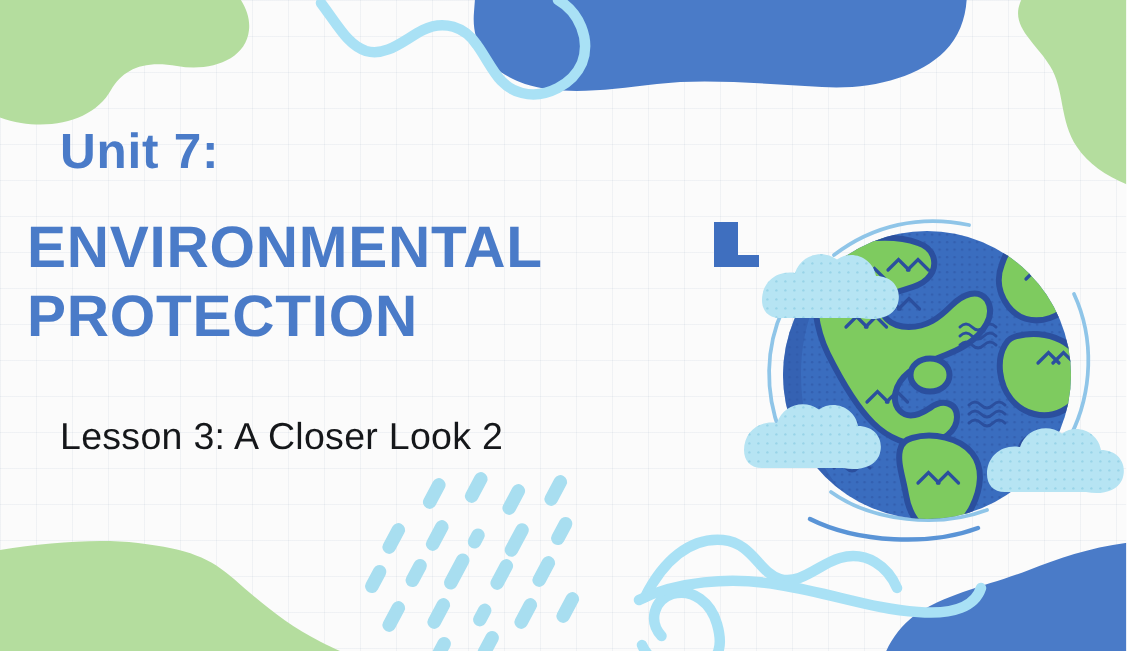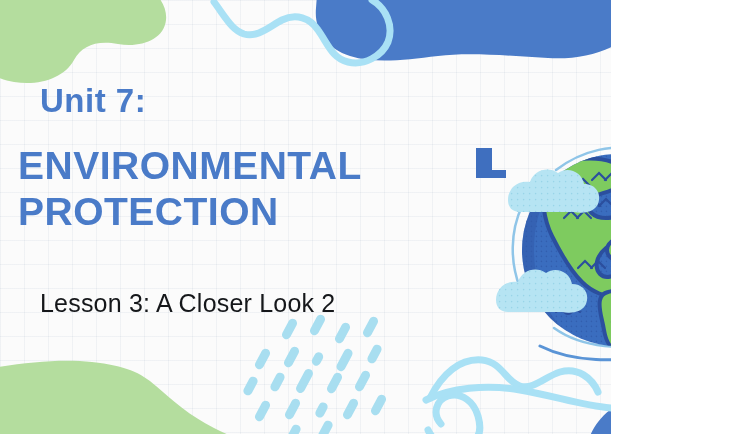--- a/index.html
+++ b/index.html
@@ -2,21 +2,21 @@
 <html><head>
 <meta charset="utf-8">
 <style>
   html, body {
     margin: 0;
     padding: 0;
     background: #ffffff;
   }
   #slide {
     position: relative;
-    width: 611px;
+    width: 751px;
     height: 434px;
     overflow: hidden;
     background: #fbfbfb;
     font-family: "Liberation Sans", sans-serif;
   }
   
   #grid-bg {
     position: absolute;
     inset: 0;
     background-image:
@@ -68,21 +68,20 @@
   }
   #lesson-subtitle {
     position: absolute;
     left: 40px;
     top: 277px;
     font-size: 25px;
     font-weight: 400;
     letter-spacing: 0.2px;
     color: #15171a;
     white-space: nowrap;
-    margin-top: 12px;
   }
 </style>
 </head>
 <body>
 
 <div id="slide">
 
   <div id="grid-bg"></div>
 
   <div id="deco-layer">

